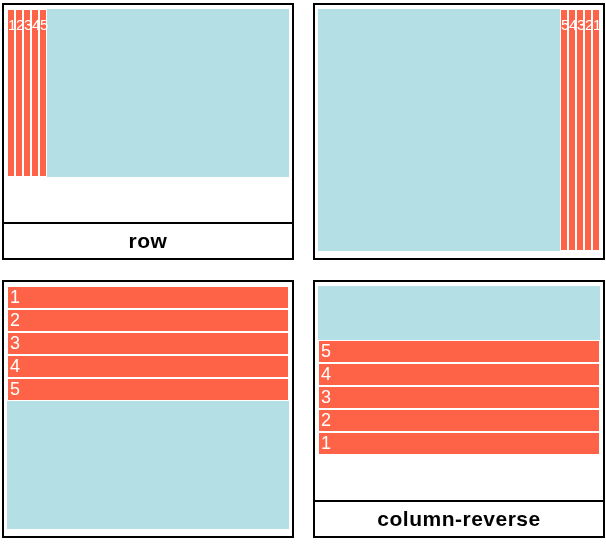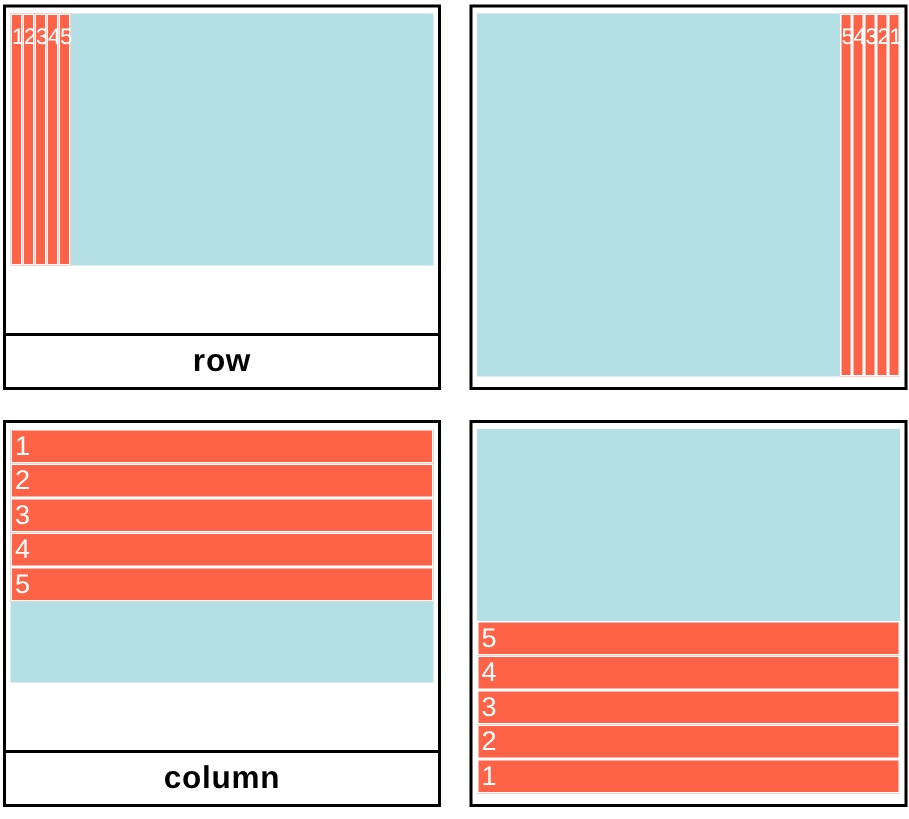--- a/index.html
+++ b/index.html
@@ -117,28 +117,28 @@
   <div class="panel">
     <div class="demo">
       <div class="flex-container dir-column">
         <div class="flex-item">1</div>
         <div class="flex-item">2</div>
         <div class="flex-item">3</div>
         <div class="flex-item">4</div>
         <div class="flex-item">5</div>
       </div>
     </div>
-    <div class="label-strip">column</div>
   </div>
 
   <div class="panel">
     <div class="demo">
       <div class="flex-container dir-column-reverse">
         <div class="flex-item">1</div>
         <div class="flex-item">2</div>
         <div class="flex-item">3</div>
         <div class="flex-item">4</div>
         <div class="flex-item">5</div>
       </div>
     </div>
+    <div class="label-strip">column-reverse</div>
   </div>
 
 </div>
 
 </body></html>

